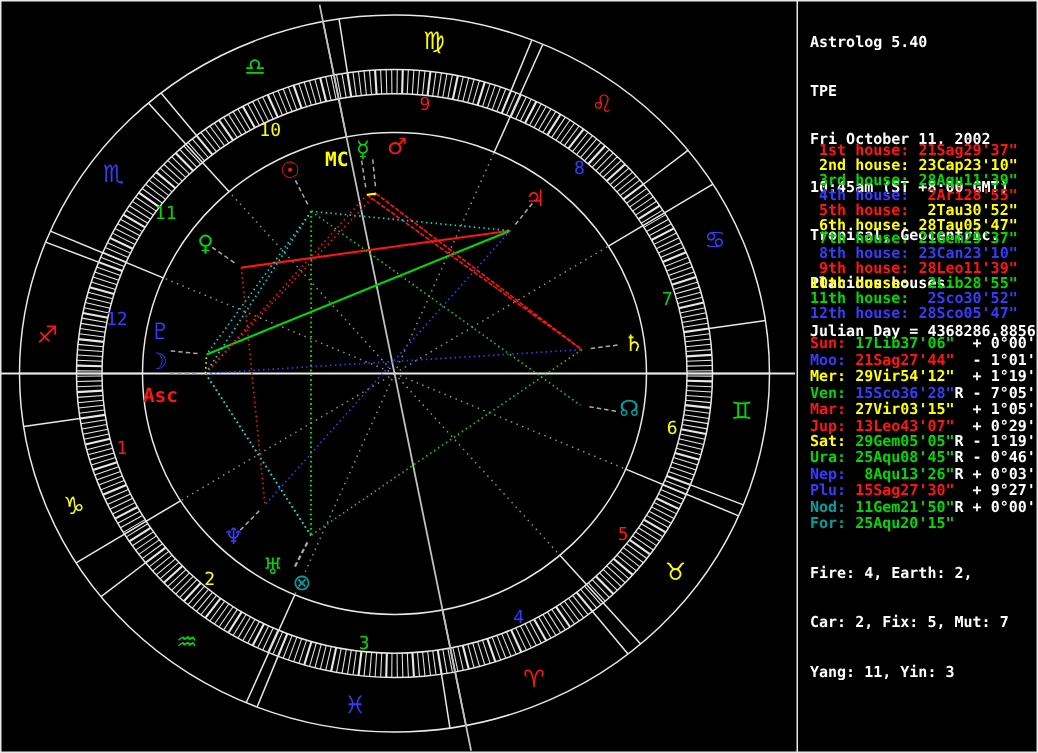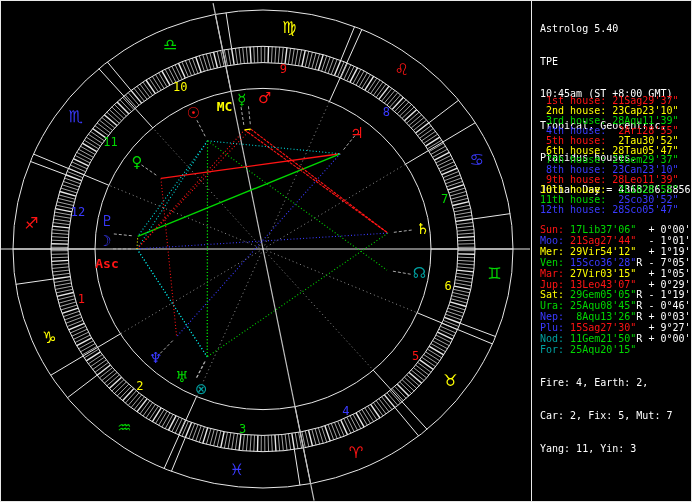--- a/index.html
+++ b/index.html
@@ -7,21 +7,21 @@
        outline:1px solid #e8e8e8;outline-offset:-1px;
        font-family:"DejaVu Sans Mono",monospace;}
   #wheel{position:absolute;left:0;top:0;}
   .divider{position:absolute;left:531px;top:0;width:1px;height:502px;background:#e8e8e8;}
   .panel{position:absolute;left:540px;top:0;width:150px;height:502px;}
   .block{position:absolute;left:0;white-space:pre;font-size:10px;color:#fff;}
   .hdr{top:3px;line-height:10.7px;}
   .hse{top:96px;line-height:9.9px;}
   .pla{top:225px;line-height:10.9px;}
   .sta{top:355px;line-height:11px;}
-  .ln{white-space:pre;}
+  .ln{white-space:pre;font-weight:bold;}
 </style>
 </head>
 <body>
 
 <div class="app">
   <svg id="wheel" width="531" height="502" viewBox="0 0 531 502">
       <ellipse cx="263" cy="249" rx="250" ry="239" fill="none" stroke="#e8e8e8" stroke-width="1"></ellipse>
       <ellipse cx="263" cy="249" rx="212" ry="202.672" fill="none" stroke="#e8e8e8" stroke-width="1"></ellipse>
       <ellipse cx="263" cy="249" rx="195" ry="186.42" fill="none" stroke="#e8e8e8" stroke-width="1"></ellipse>
       <ellipse cx="263" cy="249" rx="168" ry="160.608" fill="none" stroke="#e8e8e8" stroke-width="1"></ellipse>
@@ -489,20 +489,21 @@
       <text x="201.35195501635212" y="393.58072024808854" fill="#00a0a0" font-size="15" font-family="&quot;DejaVu Sans&quot;,sans-serif" text-anchor="middle">⊗</text>
       <text x="224.50263365263478" y="110.84434923703989" fill="#ffff00" font-size="13" font-family="&quot;DejaVu Sans Mono&quot;,monospace" text-anchor="middle" font-weight="bold">MC</text>
       <text x="107" y="268" fill="#ff1414" font-size="13" font-family="&quot;DejaVu Sans Mono&quot;,monospace" text-anchor="middle" font-weight="bold">Asc</text>
     </svg>
   <div class="divider"></div>
 
   <div class="panel">
     <div class="block hdr">
       <div class="ln">Astrolog 5.40</div>
       <div class="ln">TPE</div>
+      <div class="ln">Fri October 11, 2002</div>
       <div class="ln">10:45am (ST +8:00 GMT)</div>
       <div class="ln">Tropical, Geocentric.</div>
       <div class="ln">Placidus houses.</div>
       <div class="ln">Julian Day = 4368286.8856</div>
     </div>
     <div class="block hse" id="houses-block"><div class="ln"><span style="color: rgb(255, 20, 20);"> 1st house: </span><span style="color: rgb(255, 20, 20);">21Sag29'37"</span></div><div class="ln"><span style="color: rgb(255, 255, 0);"> 2nd house: </span><span style="color: rgb(255, 255, 0);">23Cap23'10"</span></div><div class="ln"><span style="color: rgb(0, 216, 0);"> 3rd house: </span><span style="color: rgb(0, 216, 0);">28Aqu11'39"</span></div><div class="ln"><span style="color: rgb(58, 58, 255);"> 4th house: </span><span style="color: rgb(255, 20, 20);"> 2Ari28'55"</span></div><div class="ln"><span style="color: rgb(255, 20, 20);"> 5th house: </span><span style="color: rgb(255, 255, 0);"> 2Tau30'52"</span></div><div class="ln"><span style="color: rgb(255, 255, 0);"> 6th house: </span><span style="color: rgb(255, 255, 0);">28Tau05'47"</span></div><div class="ln"><span style="color: rgb(0, 216, 0);"> 7th house: </span><span style="color: rgb(0, 216, 0);">21Gem29'37"</span></div><div class="ln"><span style="color: rgb(58, 58, 255);"> 8th house: </span><span style="color: rgb(58, 58, 255);">23Can23'10"</span></div><div class="ln"><span style="color: rgb(255, 20, 20);"> 9th house: </span><span style="color: rgb(255, 20, 20);">28Leo11'39"</span></div><div class="ln"><span style="color: rgb(255, 255, 0);">10th house: </span><span style="color: rgb(0, 216, 0);"> 2Lib28'55"</span></div><div class="ln"><span style="color: rgb(0, 216, 0);">11th house: </span><span style="color: rgb(58, 58, 255);"> 2Sco30'52"</span></div><div class="ln"><span style="color: rgb(58, 58, 255);">12th house: </span><span style="color: rgb(58, 58, 255);">28Sco05'47"</span></div></div>
     <div class="block pla" id="planets-block"><div class="ln"><span style="color: rgb(255, 20, 20);">Sun: </span><span style="color: rgb(0, 216, 0);">17Lib37'06"</span><span style="color: rgb(255, 255, 255);"> </span><span style="color: rgb(255, 255, 255);"> + 0°00'</span></div><div class="ln"><span style="color: rgb(58, 58, 255);">Moo: </span><span style="color: rgb(255, 20, 20);">21Sag27'44"</span><span style="color: rgb(255, 255, 255);"> </span><span style="color: rgb(255, 255, 255);"> - 1°01'</span></div><div class="ln"><span style="color: rgb(255, 255, 0);">Mer: </span><span style="color: rgb(255, 255, 0);">29Vir54'12"</span><span style="color: rgb(255, 255, 255);"> </span><span style="color: rgb(255, 255, 255);"> + 1°19'</span></div><div class="ln"><span style="color: rgb(0, 216, 0);">Ven: </span><span style="color: rgb(58, 58, 255);">15Sco36'28"</span><span style="color: rgb(255, 255, 255);">R</span><span style="color: rgb(255, 255, 255);"> - 7°05'</span></div><div class="ln"><span style="color: rgb(255, 20, 20);">Mar: </span><span style="color: rgb(255, 255, 0);">27Vir03'15"</span><span style="color: rgb(255, 255, 255);"> </span><span style="color: rgb(255, 255, 255);"> + 1°05'</span></div><div class="ln"><span style="color: rgb(255, 20, 20);">Jup: </span><span style="color: rgb(255, 20, 20);">13Leo43'07"</span><span style="color: rgb(255, 255, 255);"> </span><span style="color: rgb(255, 255, 255);"> + 0°29'</span></div><div class="ln"><span style="color: rgb(255, 255, 0);">Sat: </span><span style="color: rgb(0, 216, 0);">29Gem05'05"</span><span style="color: rgb(255, 255, 255);">R</span><span style="color: rgb(255, 255, 255);"> - 1°19'</span></div><div class="ln"><span style="color: rgb(0, 216, 0);">Ura: </span><span style="color: rgb(0, 216, 0);">25Aqu08'45"</span><span style="color: rgb(255, 255, 255);">R</span><span style="color: rgb(255, 255, 255);"> - 0°46'</span></div><div class="ln"><span style="color: rgb(58, 58, 255);">Nep: </span><span style="color: rgb(0, 216, 0);"> 8Aqu13'26"</span><span style="color: rgb(255, 255, 255);">R</span><span style="color: rgb(255, 255, 255);"> + 0°03'</span></div><div class="ln"><span style="color: rgb(58, 58, 255);">Plu: </span><span style="color: rgb(255, 20, 20);">15Sag27'30"</span><span style="color: rgb(255, 255, 255);"> </span><span style="color: rgb(255, 255, 255);"> + 9°27'</span></div><div class="ln"><span style="color: rgb(0, 160, 160);">Nod: </span><span style="color: rgb(0, 216, 0);">11Gem21'50"</span><span style="color: rgb(255, 255, 255);">R</span><span style="color: rgb(255, 255, 255);"> + 0°00'</span></div><div class="ln"><span style="color: rgb(0, 160, 160);">For: </span><span style="color: rgb(0, 216, 0);">25Aqu20'15"</span><span style="color: rgb(255, 255, 255);"></span><span style="color: rgb(255, 255, 255);"></span></div></div>
     <div class="block sta">
       <div class="ln">Fire: 4, Earth: 2,</div>
       <div class="ln">Car: 2, Fix: 5, Mut: 7</div>

